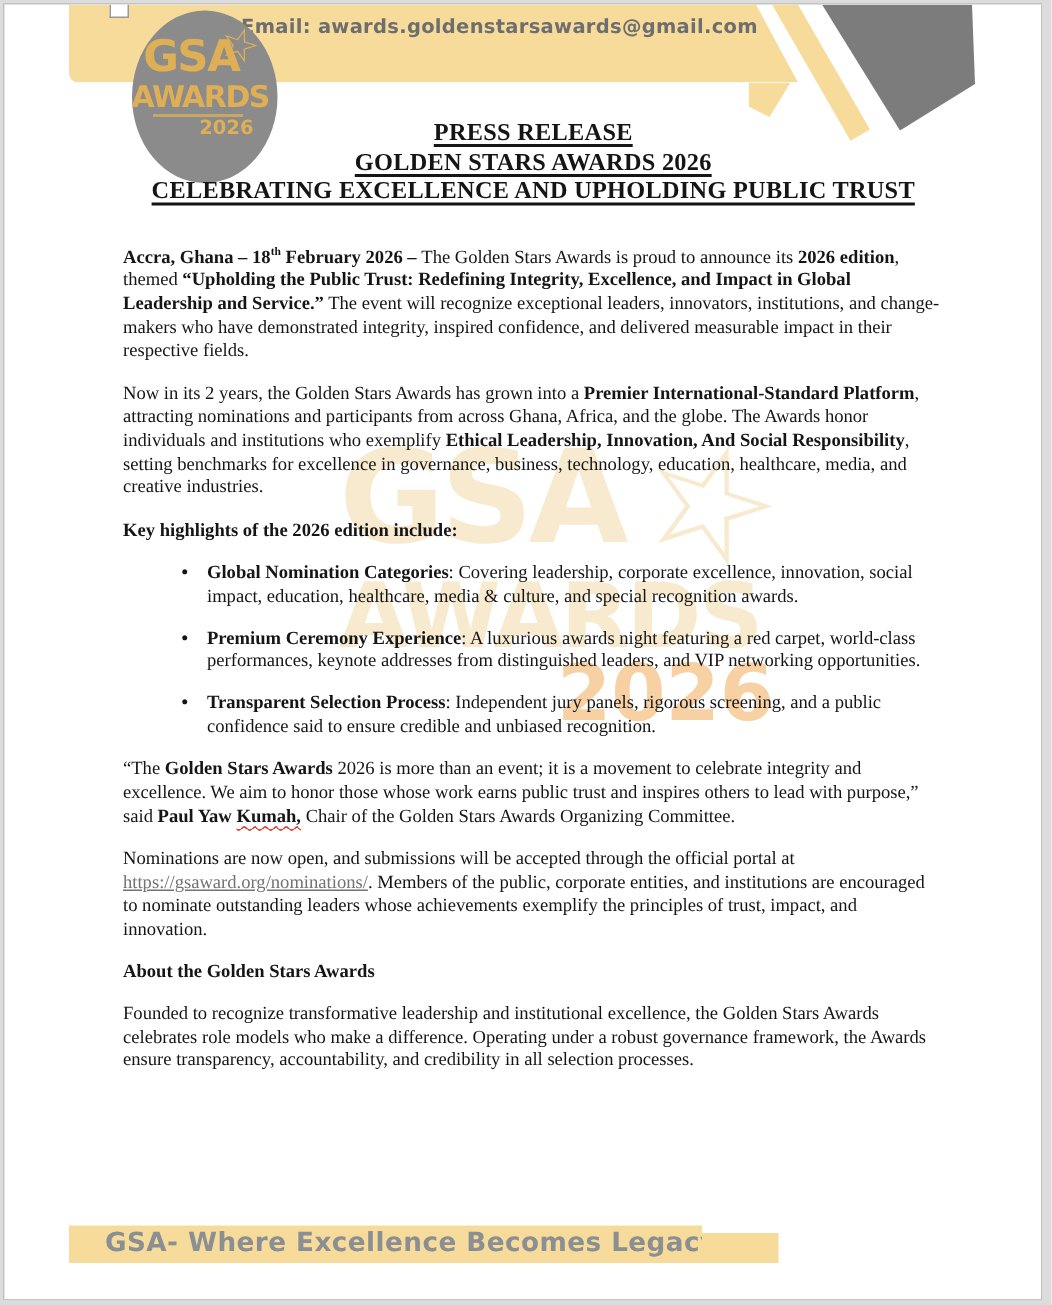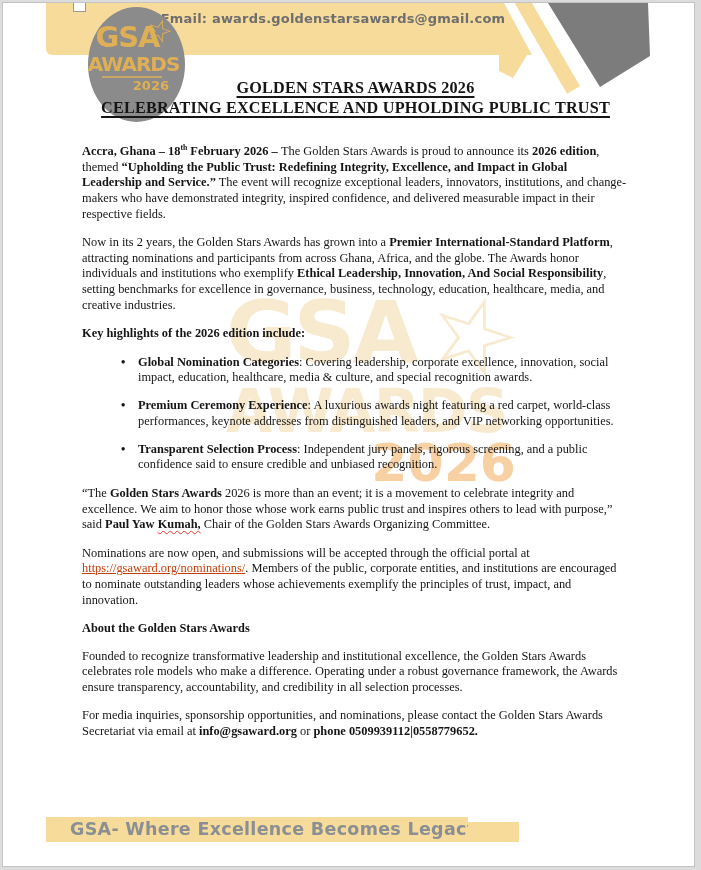--- a/index.html
+++ b/index.html
@@ -80,21 +80,21 @@
   .content p{margin:12.5px 0;}
   .content p.h{font-weight:bold;margin-bottom:4px;}
   .content p.about-h{margin-bottom:12px;}
   .content p.about-b{margin-top:0;}
   .content ul{list-style:none;margin:13px 0;padding-left:44px;}
   .content li{position:relative;margin:12px;}
   .content li::before{content:"•";position:absolute;left:-17px;font-weight:bold;}
   .b{font-weight:bold;}
   .sup{vertical-align:super;font-size:0.62em;line-height:0;}
   .wavy{text-decoration:underline wavy #e0392e;text-decoration-thickness:1px;text-underline-offset:2px;}
-  a.link{color:#c2410c;text-decoration:underline;cursor:pointer;}
+  a.link{color:#737373;text-decoration:underline;cursor:pointer;}
   
   .footer-bar{
     position:absolute;left:43px;top:814px;width:422px;height:25px;
     background:#F7DB9B;z-index:1;
   }
   .footer-ext{
     position:absolute;left:465px;top:819px;width:51px;height:20px;
     background:#F7DB9B;z-index:1;
   }
   .footer-text{
@@ -132,39 +132,39 @@
     <div class="wm-row1">
       <span class="wm-gsa">GSA</span>
       <span class="wm-star">☆</span>
     </div>
     <div class="wm-awards">AWARDS</div>
     <div class="wm-year">2026</div>
   </div>
 
   <div class="content">
     <div class="doc-title">
+      <div>PRESS RELEASE</div>
       <div>GOLDEN STARS AWARDS 2026</div>
       <div>CELEBRATING EXCELLENCE AND UPHOLDING PUBLIC TRUST</div>
     </div>
 
     <p><span class="b">Accra, Ghana – 18</span><span class="b sup">th</span><span class="b"> February 2026 – </span><span>The Golden Stars Awards is proud to announce its </span><span class="b">2026 edition</span><span>, themed </span><span class="b">“Upholding the Public Trust: Redefining Integrity, Excellence, and Impact in Global Leadership and Service.”</span><span> The event will recognize exceptional leaders, innovators, institutions, and change-makers who have demonstrated integrity, inspired confidence, and delivered measurable impact in their respective fields.</span></p>
     <p><span>Now in its 2 years, the Golden Stars Awards has grown into a </span><span class="b">Premier International-Standard Platform</span><span>, attracting nominations and participants from across Ghana, Africa, and the globe. The Awards honor individuals and institutions who exemplify </span><span class="b">Ethical Leadership, Innovation, And Social Responsibility</span><span>, setting benchmarks for excellence in governance, business, technology, education, healthcare, media, and creative industries.</span></p>
     <p class="h"><span class="b">Key highlights of the 2026 edition include:</span></p>
 
     <ul>
       <li><span class="b">Global Nomination Categories</span><span>: Covering leadership, corporate excellence, innovation, social impact, education, healthcare, media &amp; culture, and special recognition awards.</span></li>
       <li><span class="b">Premium Ceremony Experience</span><span>: A luxurious awards night featuring a red carpet, world-class performances, keynote addresses from distinguished leaders, and VIP networking opportunities.</span></li>
       <li><span class="b">Transparent Selection Process</span><span>: Independent jury panels, rigorous screening, and a public confidence said to ensure credible and unbiased recognition.</span></li>
     </ul>
 
     <p><span>“The </span><span class="b">Golden Stars Awards</span><span> 2026 is more than an event; it is a movement to celebrate integrity and excellence. We aim to honor those whose work earns public trust and inspires others to lead with purpose,” said </span><span class="b">Paul Yaw </span><span class="b wavy">Kumah,</span><span> Chair of the Golden Stars Awards Organizing Committee.</span></p>
     <p><span>Nominations are now open, and submissions will be accepted through the official portal at </span><a class="link" href="#">https://gsaward.org/nominations/</a><span>. Members of the public, corporate entities, and institutions are encouraged to nominate outstanding leaders whose achievements exemplify the principles of trust, impact, and innovation.</span></p>
     <p class="about-h"><span class="b">About the Golden Stars Awards</span></p>
     <p class="about-b"><span>Founded to recognize transformative leadership and institutional excellence, the Golden Stars Awards celebrates role models who make a difference. Operating under a robust governance framework, the Awards ensure transparency, accountability, and credibility in all selection processes.</span></p>
-    <p><span>For media inquiries, sponsorship opportunities, and nominations, please contact the Golden Stars Awards Secretariat via email at </span><span class="b">info@gsaward.org</span><span> or </span><span class="b">phone 0509939112|0558779652.</span></p>
   </div>
 
   <div class="footer-bar">
     <div class="footer-text">GSA- Where Excellence Becomes Legacy.</div>
   </div>
   <div class="footer-ext"></div>
 
 </div>
 
 </body></html>

